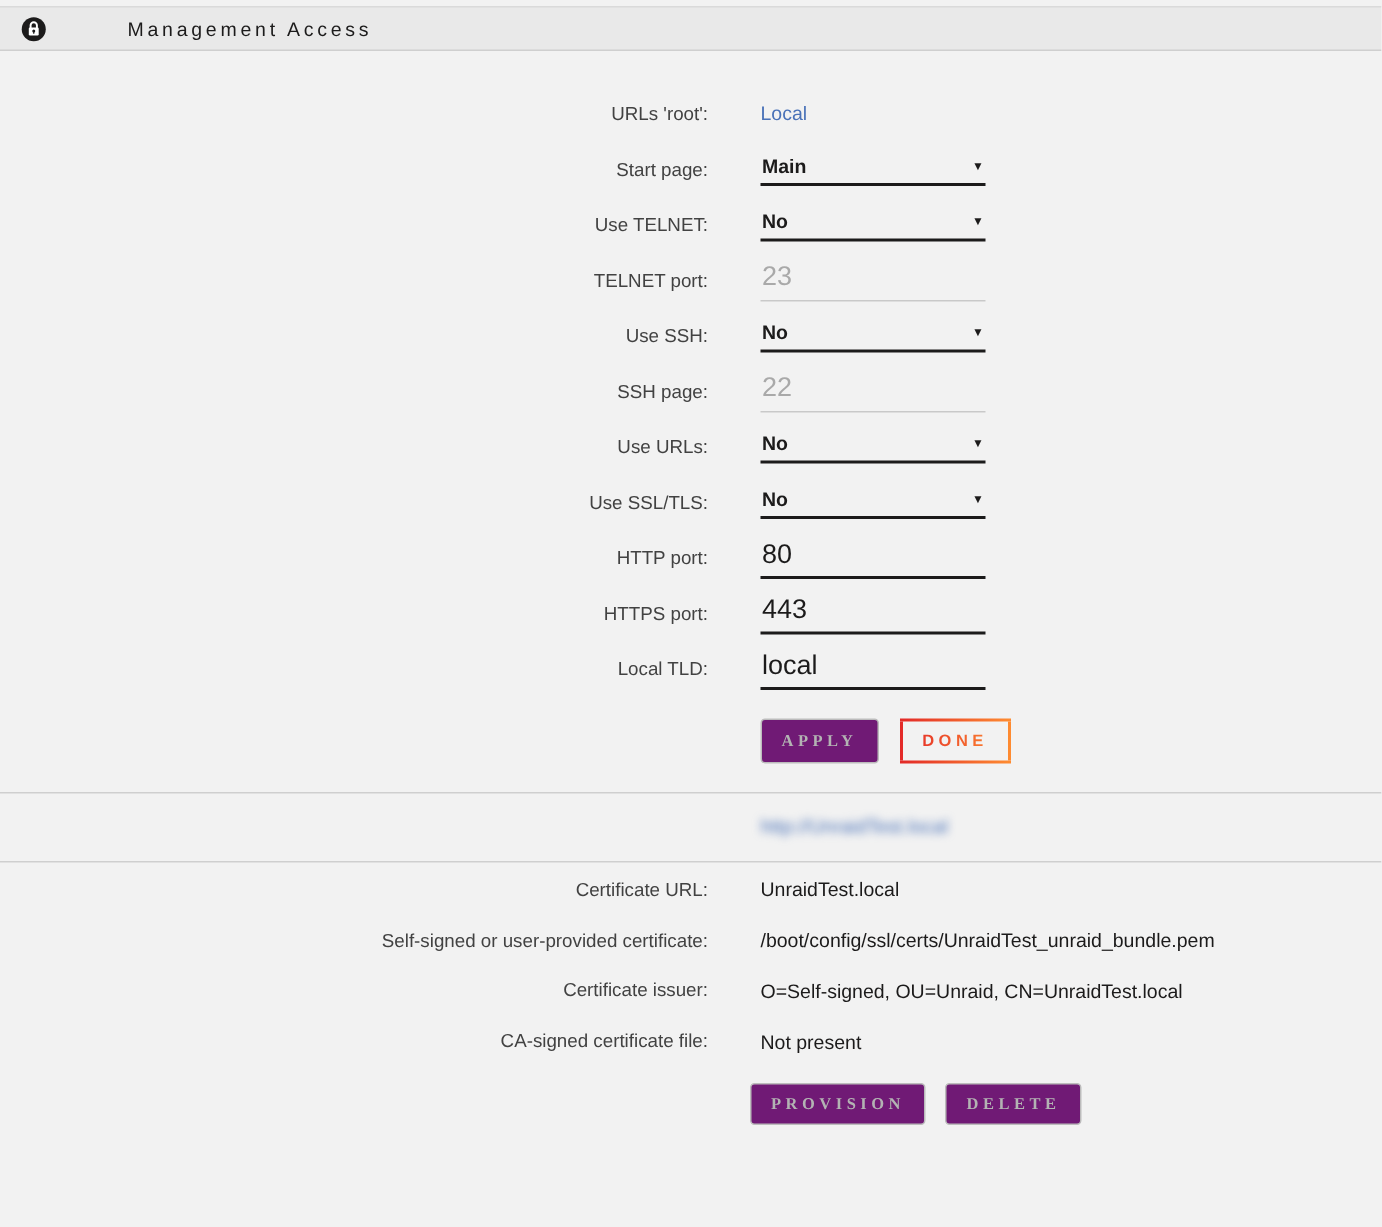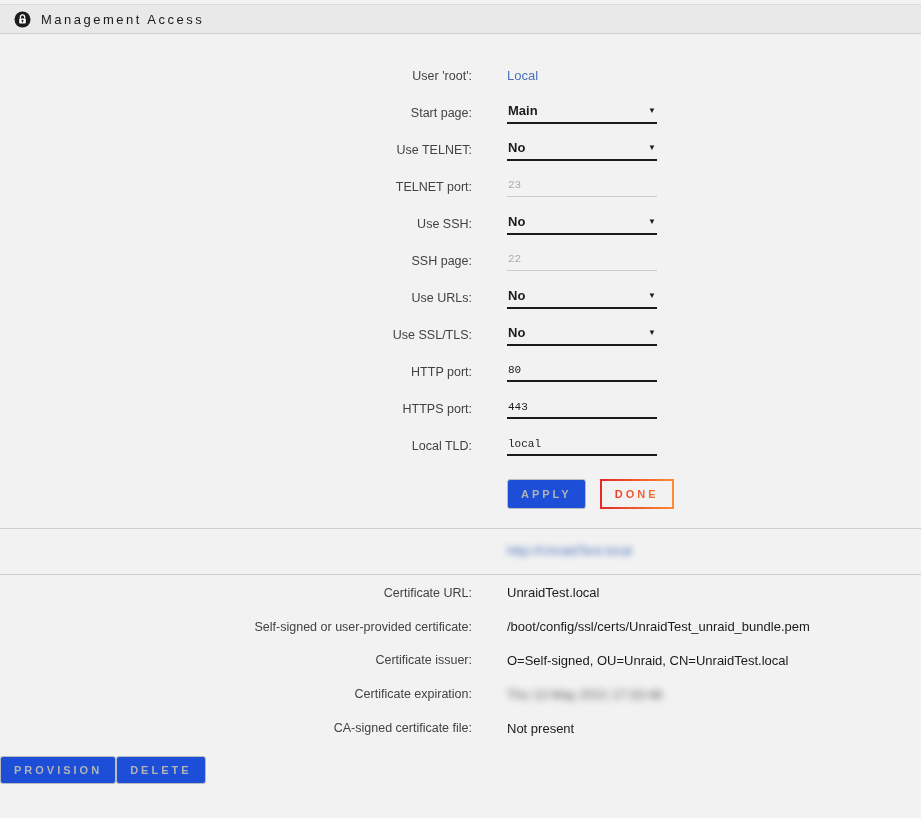--- a/index.html
+++ b/index.html
@@ -21,20 +21,21 @@
     border-bottom: 1px solid #cfcfcf;
     display: flex;
     align-items: center;
     gap: 10px;
     padding-left: 14px;
   }
   .titlebar-title {
     font-size: 13px;
     letter-spacing: 2.5px;
     color: #1c1b1b;
+    margin-left: 44px;
   }
   .lock-icon svg { display: block; }
 
   
   .row {
     display: grid;
     grid-template-columns: 472px 1fr;
     align-items: center;
   }
   .row .lbl {
@@ -60,22 +61,22 @@
     cursor: pointer;
     font-weight: bold;
   }
   .select-box .arrow { font-size: 8px; color: #1c1b1b; line-height: 1; }
 
   .text-input {
     width: 150px;
     background: transparent;
     border: none;
     border-bottom: 2px solid #1c1b1b;
-    font-family: Liberation Mono, monospace;
-    font-size: 11px;
+    font-family: Liberation Sans, sans-serif;
+    font-size: 18px;
     color: #1c1b1b;
     padding: 2px 1px 4px 1px;
     outline: none;
   }
   .text-input:disabled {
     color: #a9a9a9;
     border-bottom: 1px solid #c9c9c9;
     padding-bottom: 5px;
     -webkit-text-fill-color: #a9a9a9;
   }
@@ -89,21 +90,22 @@
     padding: 7px 13px;
     min-width: 74px;
     text-align: center;
     background: transparent;
     cursor: pointer;
   }
   .btn-gray {
     border: 1px solid #bcbcbc;
     border-radius: 3px;
     color: #b3b3b3;
-    background: #1d4ed8;
+    background: #701a75;
+    font-family: Liberation Serif, serif;
   }
   .btn-done {
     border: 2px solid #f26d25;
     border-image: linear-gradient(90deg, #e32a28, #fe8b31) 1;
     background: linear-gradient(90deg, #e32a28, #fe8b31);
     -webkit-background-clip: text;
     background-clip: text;
     color: transparent;
   }
 
@@ -123,42 +125,42 @@
 
   .cert-section { padding-top: 1px; }
   .cert-section .row { height: 33.8px; }
   .cert-value { font-size: 13px; color: #1c1b1b; }
   .redacted-dark {
     color: #5a5a5a;
     filter: blur(3.5px);
     user-select: none;
     display: inline-block;
   }
-  .cert-btn-row { display: flex; gap: 0; margin-top: 11px; align-items: center; }
+  .cert-btn-row { margin-left: 500px; display: flex; gap: 13px; margin-top: 11px; align-items: center; }
 </style>
 </head>
 <body>
 
 <div class="titlebar">
   <span class="lock-icon">
     <svg width="17" height="17" viewBox="0 0 17 17">
       <circle cx="8.5" cy="8.5" r="8" fill="#1c1b1b"></circle>
       <path d="M6.4 7.6 V5.9 a2.1 2.1 0 0 1 4.2 0 V7.6" fill="none" stroke="#ffffff" stroke-width="1.3"></path>
       <rect x="5.2" y="7.4" width="6.6" height="5.2" rx="0.8" fill="#ffffff"></rect>
       <circle cx="8.5" cy="9.7" r="1" fill="#1c1b1b"></circle>
       <rect x="8.1" y="9.9" width="0.8" height="1.6" fill="#1c1b1b"></rect>
     </svg>
   </span>
   <span class="titlebar-title">Management Access</span>
 </div>
 
 <div class="form-section">
 
   <div class="row">
-    <span class="lbl">User 'root':</span>
+    <span class="lbl">URLs 'root':</span>
     <span class="ctl"><a class="link">Local</a></span>
   </div>
 
   <div class="row">
     <span class="lbl">Start page:</span>
     <span class="ctl">
       <div class="select-box">
         <span>Main</span>
         <span class="arrow">▼</span>
       </div>
@@ -267,24 +269,20 @@
   <div class="row">
     <span class="lbl">Self-signed or user-provided certificate:</span>
     <span class="ctl cert-value">/boot/config/ssl/certs/UnraidTest_unraid_bundle.pem</span>
   </div>
 
   <div class="row">
     <span class="lbl">Certificate issuer:</span>
     <span class="ctl cert-value">O=Self-signed, OU=Unraid, CN=UnraidTest.local</span>
   </div>
 
-  <div class="row">
-    <span class="lbl">Certificate expiration:</span>
-    <span class="ctl"><span class="redacted-dark">Thu 13 May 2021 17:33:48</span></span>
-  </div>
 
   <div class="row">
     <span class="lbl">CA-signed certificate file:</span>
     <span class="ctl cert-value">Not present</span>
   </div>
 
   <div class="cert-btn-row">
     <button class="btn btn-gray">PROVISION</button>
     <button class="btn btn-gray">DELETE</button>
   </div>

